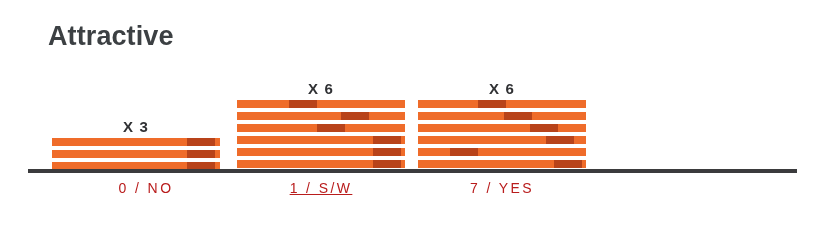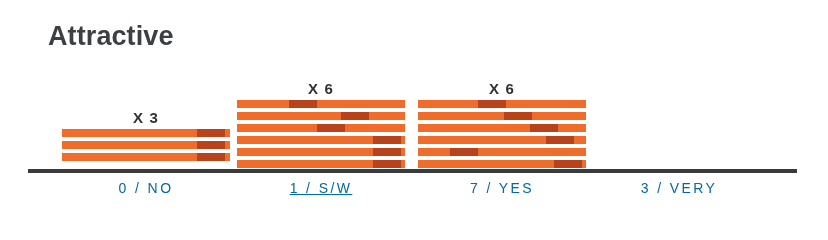--- a/index.html
+++ b/index.html
@@ -88,34 +88,34 @@
     top: 180px;
     width: 828px;
     height: 22px;
   }
   .axis-tick-label {
     position: absolute;
     top: 0;
     text-align: center;
     font-size: 14px;
     font-weight: 400;
-    color: #0369a1;
+    color: #b91c1c;
     letter-spacing: 2.4px;
     white-space: nowrap;
   }
 </style>
 </head>
 <body>
 
 <div id="chart-root">
 
   <div id="chart-title">Attractive</div>
 
   <div id="plot-area">
-      <div class="bar-group" style="left: 62px; width: 168px; height: 39px;">
+      <div class="bar-group" style="left: 52px; width: 168px; height: 30px;">
         <div class="group-count-label">X 3</div>
         <div class="bar-row">
           <div class="bar-seg seg-base" style="left: 0px; width: 168px;"></div>
           <div class="bar-seg seg-hl" style="left: 135px; width: 28px;"></div>
         </div>
         <div class="bar-row">
           <div class="bar-seg seg-base" style="left: 0px; width: 168px;"></div>
           <div class="bar-seg seg-hl" style="left: 135px; width: 28px;"></div>
         </div>
         <div class="bar-row">
@@ -178,16 +178,15 @@
         </div>
       </div>
     </div>
 
   <div id="axis-line"></div>
 
   <div id="axis-labels">
       <div class="axis-tick-label" style="left: 66px; width: 160px;">0 / NO</div>
       <div class="axis-tick-label" style="left: 241px; width: 160px; text-decoration: underline;">1 / S/W</div>
       <div class="axis-tick-label" style="left: 422px; width: 160px;">7 / YES</div>
-      <div class="axis-tick-label" style="left: 599px; width: 160px;">3 / VERY</div>
     </div>
 
 </div>
 
 </body></html>

